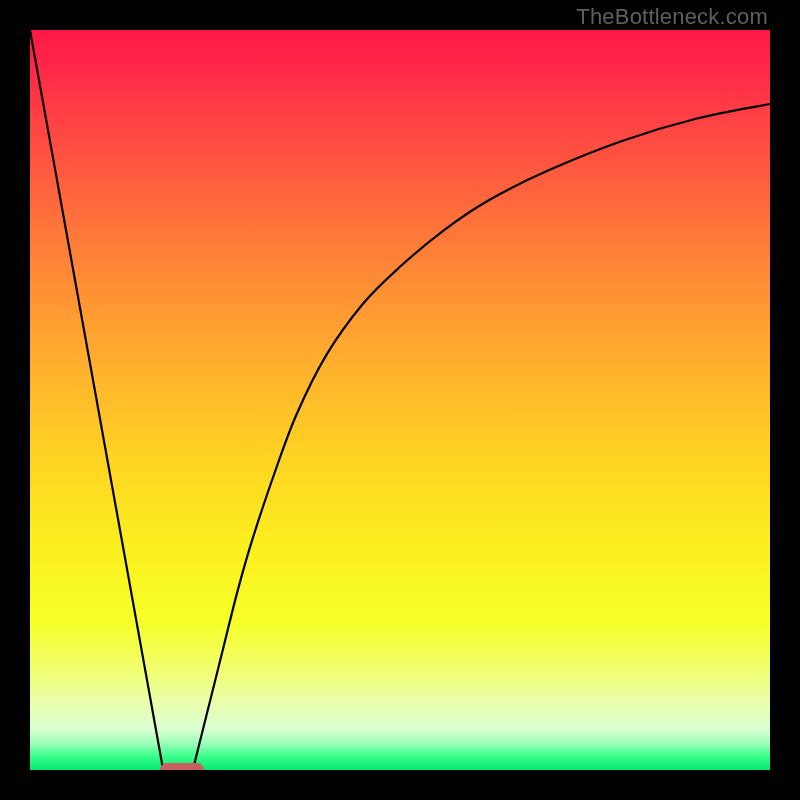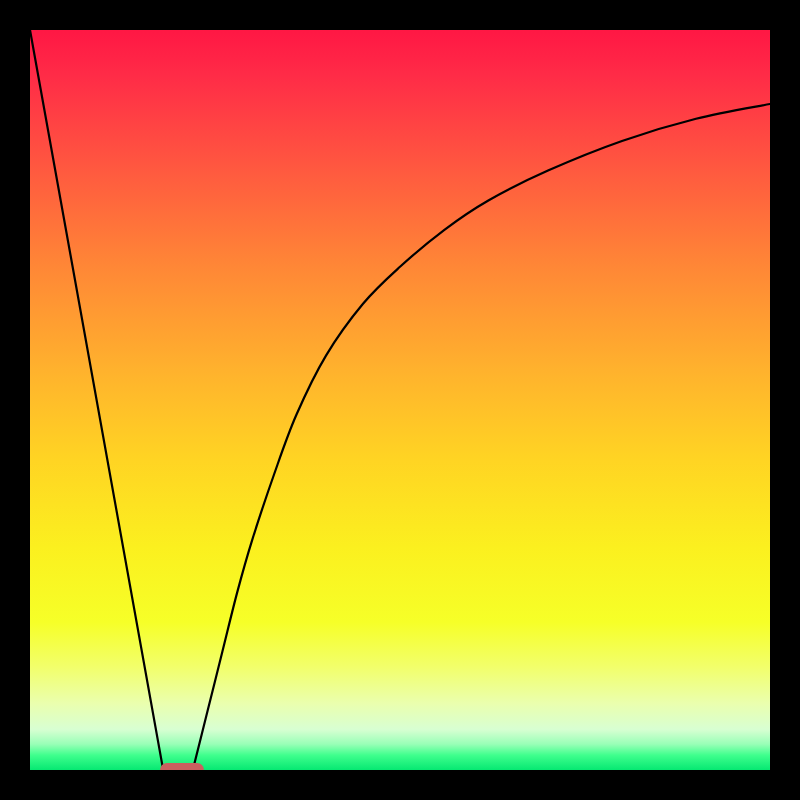--- a/index.html
+++ b/index.html
@@ -87,14 +87,15 @@
 
     <svg class="svg-layer" viewBox="0 0 740 740" preserveAspectRatio="none">
       <path id="left-branch-path" fill="none" stroke="#000" stroke-width="2.2" stroke-linecap="round" d="M 0 0 L 133.2 740"></path>
       <path id="right-branch-path" fill="none" stroke="#000" stroke-width="2.2" stroke-linecap="round" d="M 162.8 740 C 165.26666666666668 730.1333333333333, 172.66666666666666 700.5333333333333, 177.6 680.8 C 182.53333333333333 661.0666666666666, 187.46666666666667 641.3333333333334, 192.4 621.6 C 197.33333333333334 601.8666666666667, 202.26666666666668 580.9, 207.20000000000002 562.4 C 212.13333333333335 543.9, 215.83333333333334 530.3333333333334, 222 510.6 C 228.16666666666666 490.8666666666667, 236.8 464.9666666666667, 244.20000000000002 444 C 251.60000000000002 423.0333333333333, 257.76666666666665 404.53333333333336, 266.4 384.8 C 275.0333333333333 365.06666666666666, 284.9 344.09999999999997, 296 325.59999999999997 C 307.1 307.09999999999997, 320.6666666666667 288.6, 333 273.8 C 345.3333333333333 259, 356.43333333333334 249.13333333333327, 370 236.79999999999995 C 383.56666666666666 224.46666666666664, 399.6 210.90000000000006, 414.40000000000003 199.80000000000007 C 429.20000000000005 188.70000000000007, 441.53333333333336 180.06666666666663, 458.8 170.19999999999993 C 476.06666666666666 160.33333333333323, 495.8 150.46666666666655, 518 140.5999999999999 C 540.2 130.73333333333326, 567.3333333333334 119.63333333333333, 592 111 C 616.6666666666666 102.36666666666667, 641.3333333333334 94.96666666666663, 666 88.79999999999995 C 690.6666666666666 82.63333333333328, 727.6666666666666 76.46666666666665, 740 74"></path>
     </svg>
 
     <div class="marker" id="optimal-marker" style="left: 129.5px; width: 44.4px; bottom: -7px; background: rgb(201, 96, 95);"></div>
 
   </div>
 
+  <div class="watermark">TheBottleneck.com</div>
 
 </div>
 
 </body></html>

